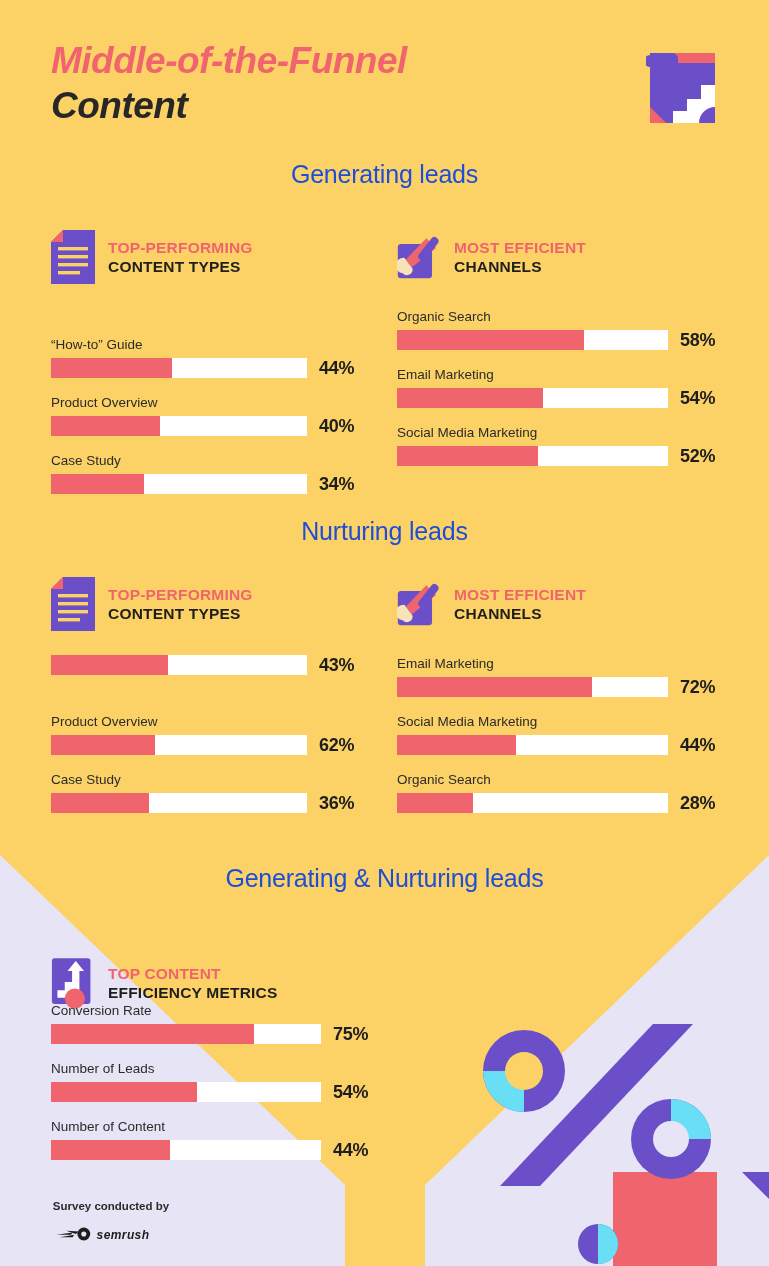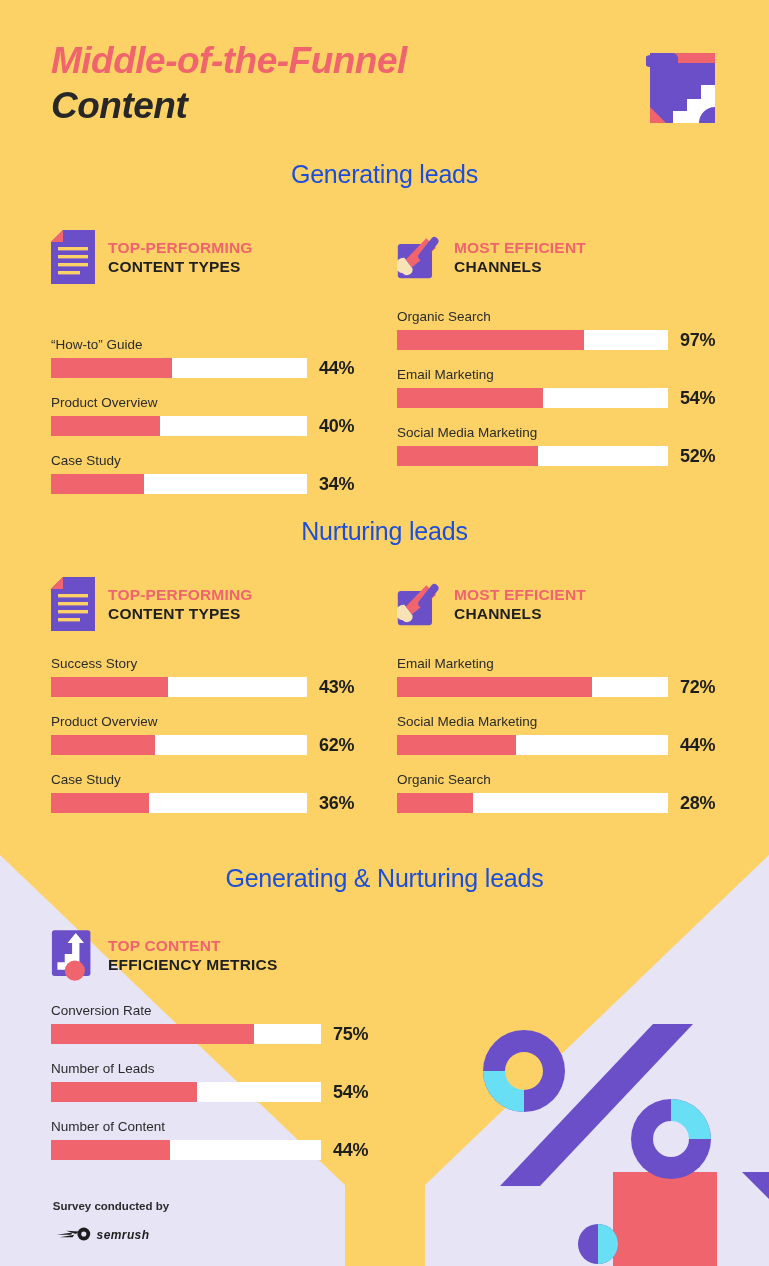--- a/index.html
+++ b/index.html
@@ -186,21 +186,21 @@
       </div>
     </div>
 
     <div class="bars" style="left:397px; top:308px;">
       <div class="bar-row">
         <div class="bar-label">Organic Search</div>
         <div class="bar-line">
           <div class="bar-track" style="width:271px;">
             <div class="bar-fill" style="width:69%"></div>
           </div>
-          <div class="bar-pct">97%</div>
+          <div class="bar-pct">58%</div>
         </div>
       </div>
       <div class="bar-row">
         <div class="bar-label">Email Marketing</div>
         <div class="bar-line">
           <div class="bar-track" style="width:271px;">
             <div class="bar-fill" style="width:54%"></div>
           </div>
           <div class="bar-pct">54%</div>
         </div>
@@ -241,21 +241,20 @@
         <rect x="33.5" y="0" width="10" height="34" rx="5" fill="#6B4FC8" transform="rotate(38 38.5 17)"></rect>
       </svg>
       <div class="blk-txt">
         <div class="blk-kicker">MOST EFFICIENT</div>
         <div class="blk-sub">CHANNELS</div>
       </div>
     </div>
 
     <div class="bars" style="left:51px; top:655px;">
       <div class="bar-row">
-        <div class="bar-label">Success Story</div>
         <div class="bar-line">
           <div class="bar-track" style="width:256px;">
             <div class="bar-fill" style="width:45.7%"></div>
           </div>
           <div class="bar-pct">43%</div>
         </div>
       </div>
       <div class="bar-row">
         <div class="bar-label">Product Overview</div>
         <div class="bar-line">
@@ -301,21 +300,21 @@
           <div class="bar-track" style="width:271px;">
             <div class="bar-fill" style="width:28%"></div>
           </div>
           <div class="bar-pct">28%</div>
         </div>
       </div>
     </div>
 
     <div class="sec-heading" style="top:864px;">Generating &amp; Nurturing leads</div>
 
-    <div class="blk-head" style="left:51px; top:928px;">
+    <div class="blk-head" style="left:51px; top:956px;">
       <svg class="blk-icon" viewBox="0 0 48 54">
         <rect x="1" y="0" width="42" height="50" rx="3" fill="#6B4FC8"></rect>
         <path d="M7,43 v-8 h8 v-9 h8 v-12 h-5 l9,-11 l9,11 h-5 v29 Z" fill="#FFFFFF"></path>
         <circle cx="26" cy="44" r="11" fill="#F0646E"></circle>
       </svg>
       <div class="blk-txt">
         <div class="blk-kicker">TOP CONTENT</div>
         <div class="blk-sub">EFFICIENCY METRICS</div>
       </div>
     </div>

